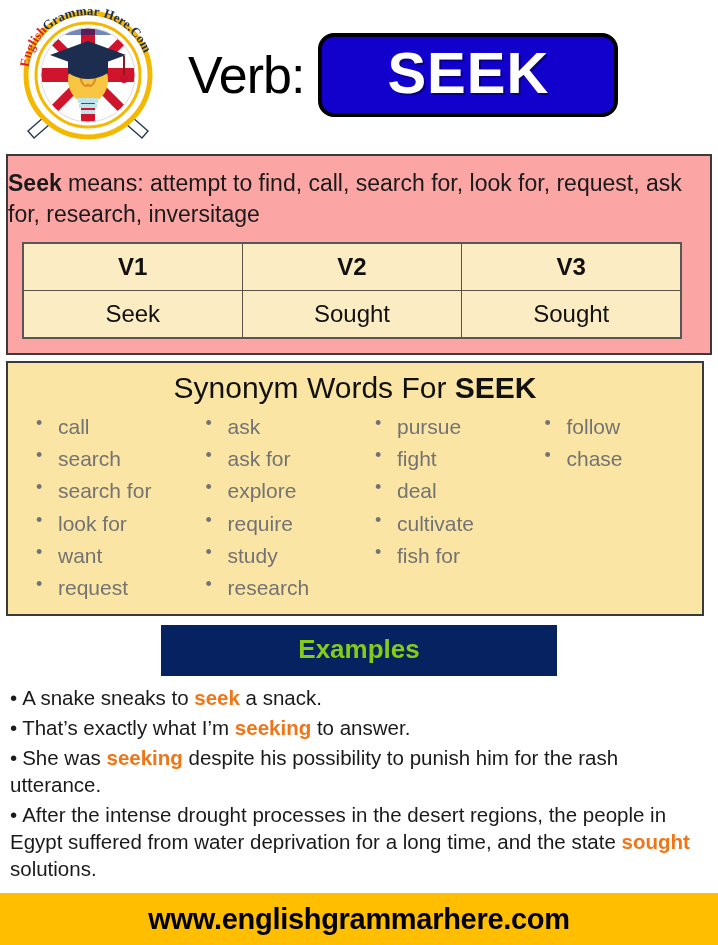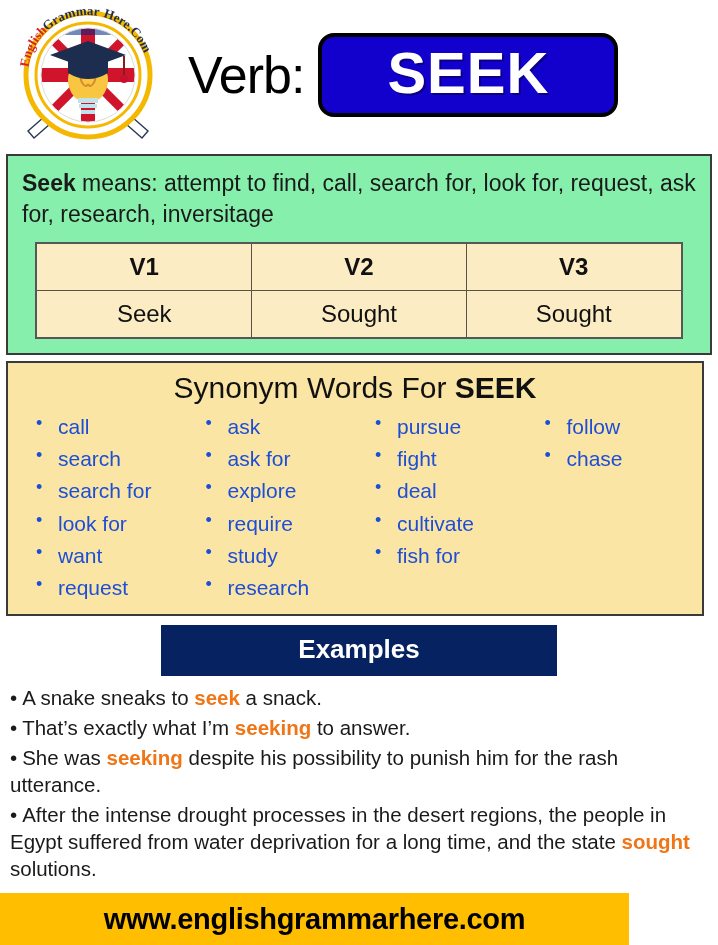--- a/index.html
+++ b/index.html
@@ -67,22 +67,22 @@
     letter-spacing: 1px;
     line-height: 1.05;
     text-shadow: 2px 2px 0 rgba(0,0,0,0.35);
     white-space: nowrap;
   }
 
   
   .def-panel {
     margin: 4px 6px 0 6px;
     border: 2px solid #3a3a3a;
-    background: #86efac;
-    padding: 12px 14px 14px 14px;
+    background: #fca5a5;
+    padding: 12px 14px 14px 0;
     box-sizing: border-box;
   }
   .def-text {
     font-size: 23px;
     line-height: 1.34;
     color: #1a1a1a;
     margin: 0 0 12px 0;
   }
   .def-text b { font-weight: 700; }
 
@@ -131,21 +131,21 @@
     box-sizing: border-box;
   }
   .syn-col ul {
     margin: 0;
     padding: 0;
     list-style: none;
   }
   .syn-col li {
     font-size: 21px;
     line-height: 1.53;
-    color: #1d4ed8;
+    color: #737373;
     position: relative;
     padding-left: 24px;
     white-space: nowrap;
   }
   .syn-col li::before {
     content: "\2022";
     position: absolute;
     left: 2px;
     top: -1px;
     font-size: 18px;
@@ -153,21 +153,21 @@
 
   
   .examples-bar {
     width: 396px;
     margin: 9px auto 0 auto;
     background: #062260;
     text-align: center;
     padding: 9px 0 11px 0;
   }
   .examples-bar span {
-    color: #ffffff;
+    color: #84cc16;
     font-size: 26px;
     font-weight: 700;
   }
 
   .examples-list {
     margin: 8px 4px 0 4px;
     padding: 0;
     list-style: none;
   }
   .examples-list li {
@@ -184,21 +184,21 @@
   .examples-list li b {
     color: #f07516;
     font-weight: 700;
   }
 
   
   .footer {
     position: absolute;
     left: 0;
     bottom: 0;
-    width: 629px;
+    width: 718px;
     height: 52px;
     background: #ffbf00;
     display: flex;
     align-items: center;
     justify-content: center;
   }
   .footer span {
     font-size: 29px;
     font-weight: 700;
     color: #000000;

